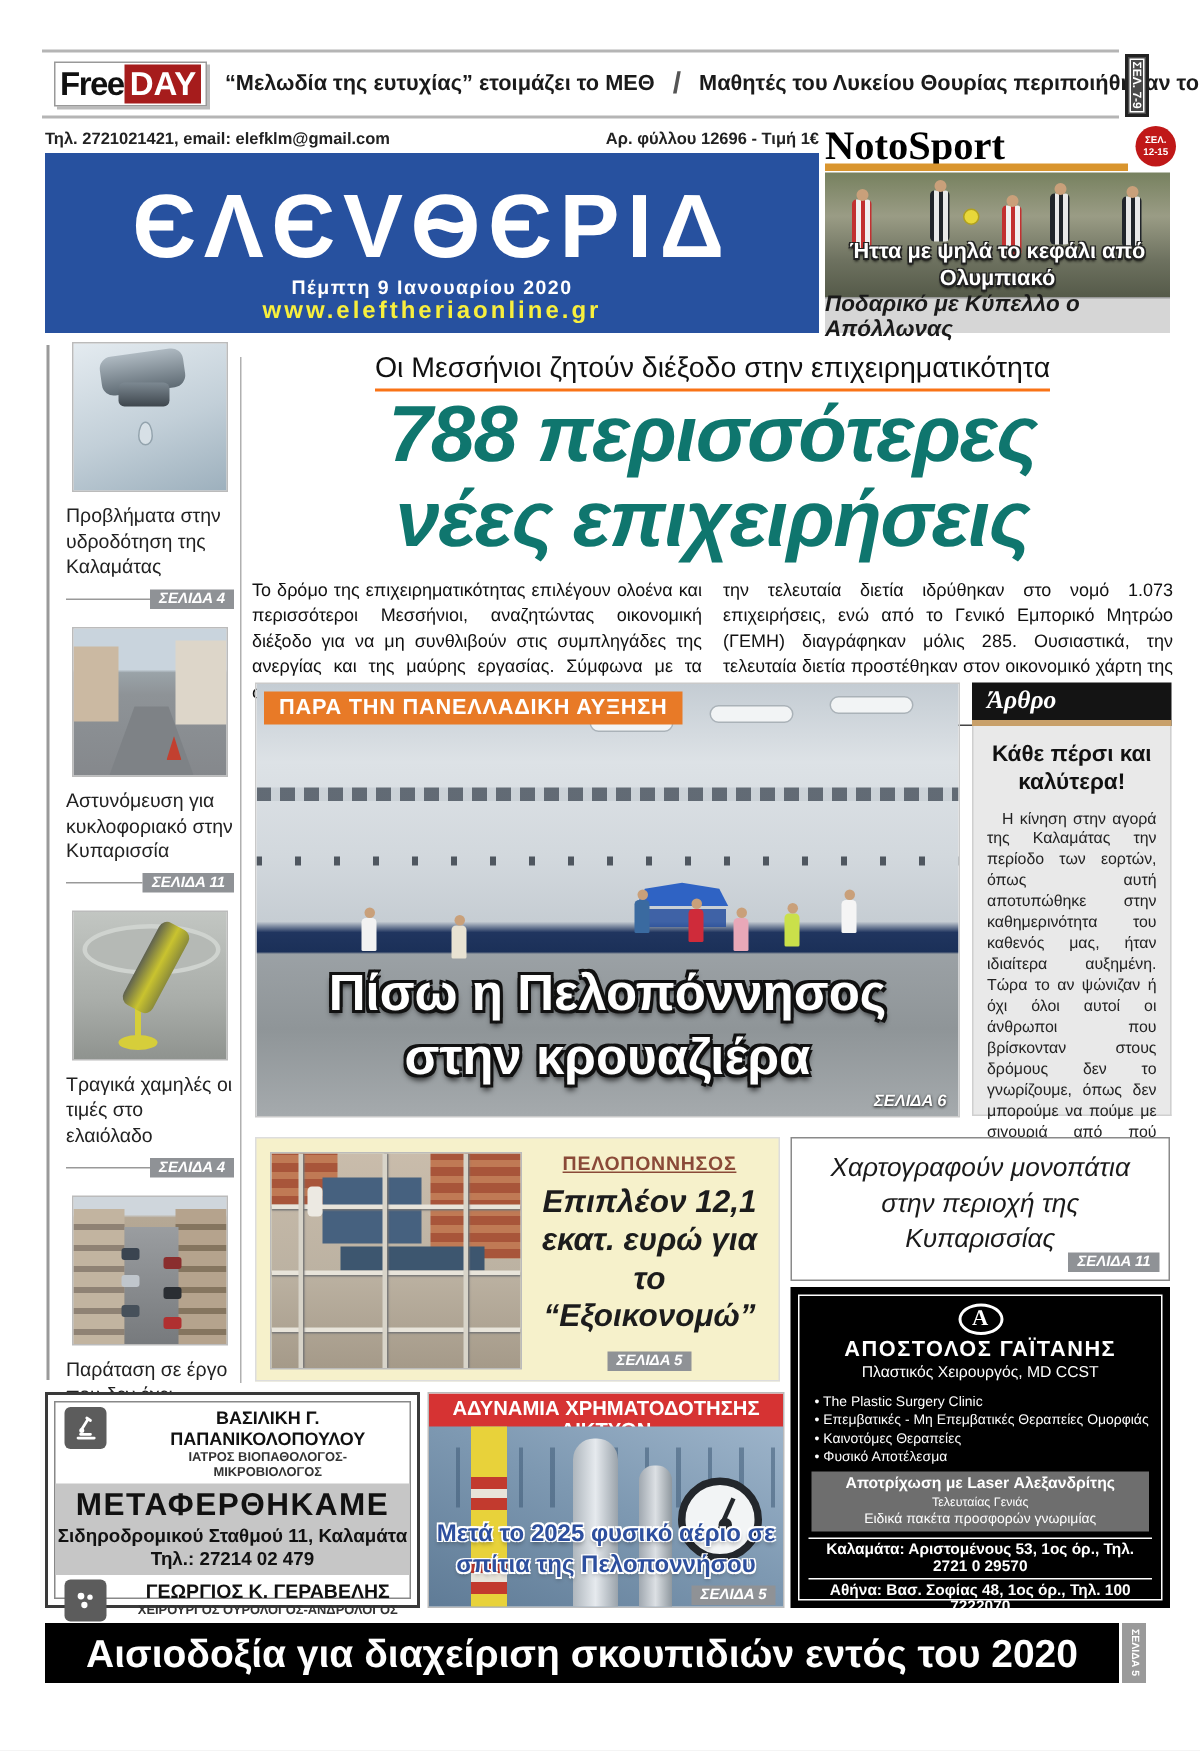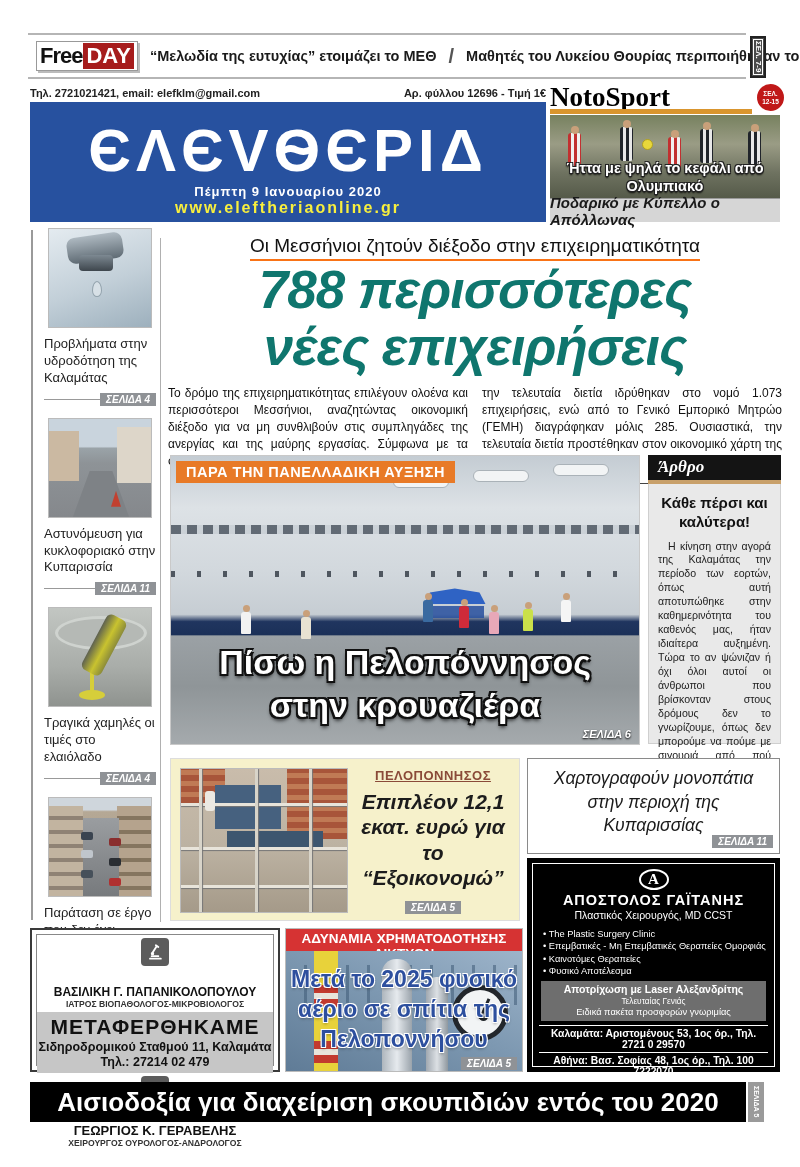--- a/index.html
+++ b/index.html
@@ -157,21 +157,21 @@
   .gl1{font-size:10.5px;font-weight:bold;}
   .gl2{font-size:8.3px;}
   .gl3{font-size:9.3px;}
   .gait-addr{font-size:10.3px;font-weight:bold;border-top:1px solid #fff;padding:2px 0;}
   .gait-web{font-size:8.3px;border-top:1px solid #fff;padding-top:2px;}
   .gait-social{font-size:8.3px;}
 
   
   .med{position:absolute;left:30px;top:928px;width:250px;height:144px;border:2px solid #3a3a3a;background:#fff;padding:4px;}
   .med-inner{border:1px solid #888;height:100%;display:flex;flex-direction:column;}
-  .med-row{display:flex;align-items:center;gap:19px;padding:3px 6px;flex-direction:column;}
+  .med-row{display:flex;align-items:flex-start;gap:19px;padding:3px 6px;}
   .med-icon{width:28px;height:28px;background:#5c5c5c;border-radius:4px;flex:0 0 28px;display:flex;align-items:center;justify-content:center;}
   .med-names{text-align:center;flex:1;}
   .med-name1{font-size:12px;font-weight:bold;}
   .med-title1{font-size:8.6px;font-weight:bold;color:#333;}
   .med-mid{background:#c6c6c6;text-align:center;padding:3px 0 4px;flex:1;display:flex;flex-direction:column;justify-content:center;}
   .med-moved{font-size:21px;font-weight:bold;letter-spacing:1px;}
   .med-addr{font-size:12.5px;font-weight:bold;margin-top:1px;}
   .med-phone{font-size:12.5px;font-weight:bold;margin-top:1px;}
   .med-name2{font-size:13px;font-weight:bold;}
   .med-title2{font-size:8.6px;font-weight:bold;color:#333;}
@@ -184,21 +184,21 @@
   .gas-pipe-y{position:absolute;left:28px;top:0;width:24px;height:100%;
               background:repeating-linear-gradient(180deg,#e8d23a 0 34px,#c23a2e 34px 42px,#e8e4da 42px 48px,#c23a2e 48px 56px);}
   .gas-pipe-w{position:absolute;left:96px;top:8px;width:30px;height:114px;background:linear-gradient(90deg,#aeb6bd,#e6eaee 50%,#9aa3ab);border-radius:14px 14px 0 0;}
   .gas-pipe-w2{position:absolute;left:140px;top:26px;width:22px;height:96px;background:linear-gradient(90deg,#a0a8b0,#dce0e4 50%,#8f989f);border-radius:10px 10px 0 0;}
   .gas-truss{position:absolute;left:0;top:14px;width:100%;height:40px;
              background:repeating-linear-gradient(90deg,transparent 0 18px,#3e5a76 18px 21px);opacity:.55;}
   .gauge{position:absolute;right:14px;top:34px;width:56px;height:56px;background:#f2f4f5;border:5px solid #23272c;border-radius:50%;}
   .gauge-needle{position:absolute;left:26px;top:8px;width:3px;height:22px;background:#23272c;transform:rotate(24deg);}
   .gauge-dot{position:absolute;left:22px;top:22px;width:9px;height:9px;background:#23272c;border-radius:50%;}
   .gas-overlay{position:absolute;left:0;bottom:18px;width:100%;text-align:center;color:#2d4f9e;font-weight:bold;
-               font-size:23px;line-height:1.3;
+               font-size:16px;line-height:1.3;
                text-shadow:-1px -1px 0 #fff,1px -1px 0 #fff,-1px 1px 0 #fff,1px 1px 0 #fff,0 2px 3px rgba(0,0,0,.35);}
   .gas-badge{position:absolute;right:5px;bottom:3px;}
 
   
   .green{position:absolute;left:30px;top:1082px;width:716px;height:40px;background:#000000;
          display:flex;align-items:center;justify-content:center;color:#fff;font-size:26px;font-weight:bold;}
   .tab-green{left:748px;top:1082px;height:40px;background:#9a9a9a;border:none;outline:none;font-size:7px;}
 </style>
 </head>
 <body>

